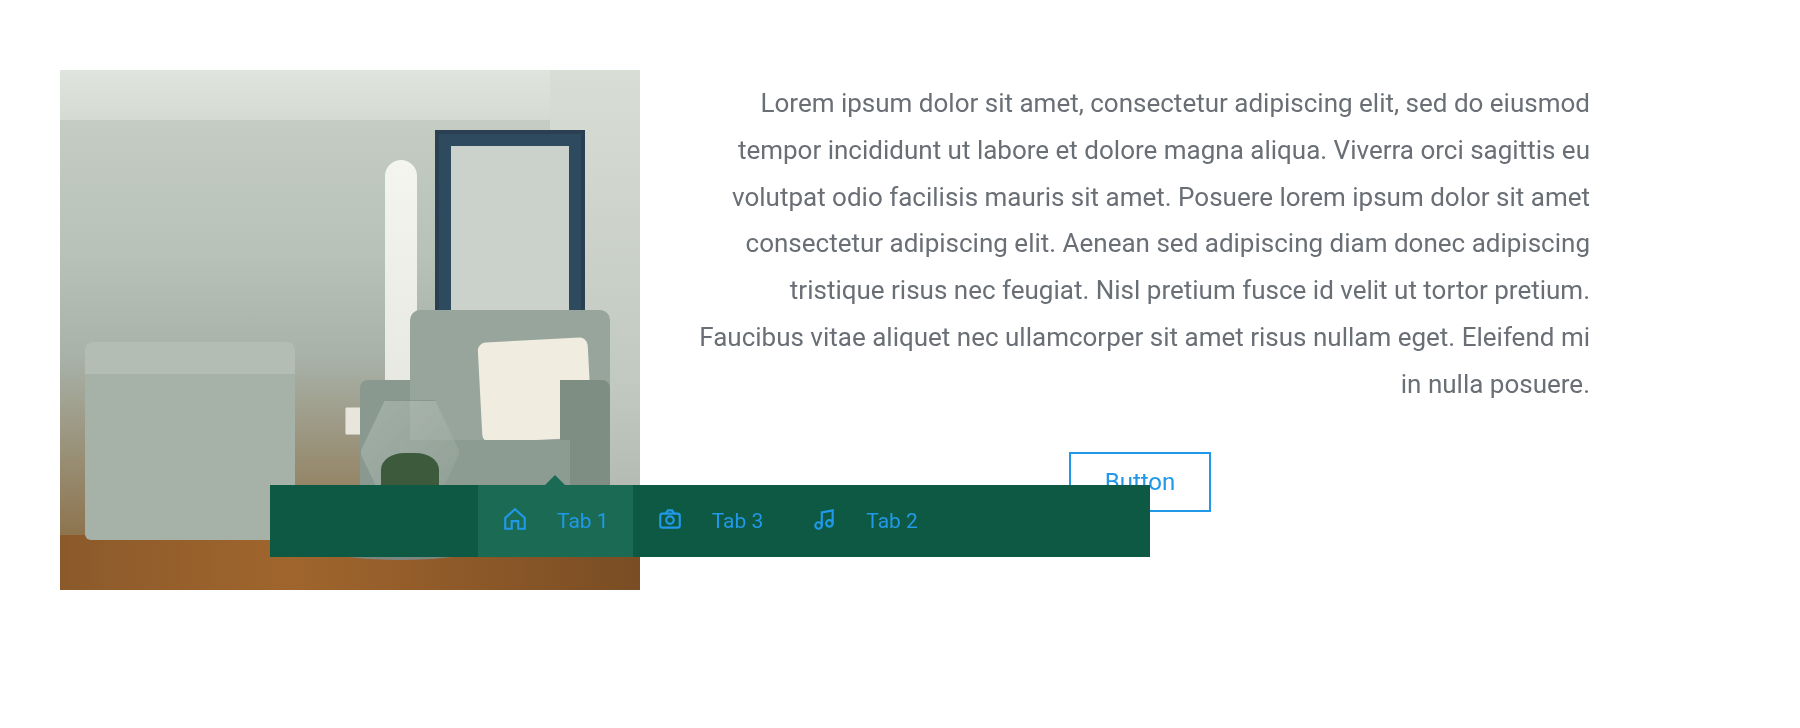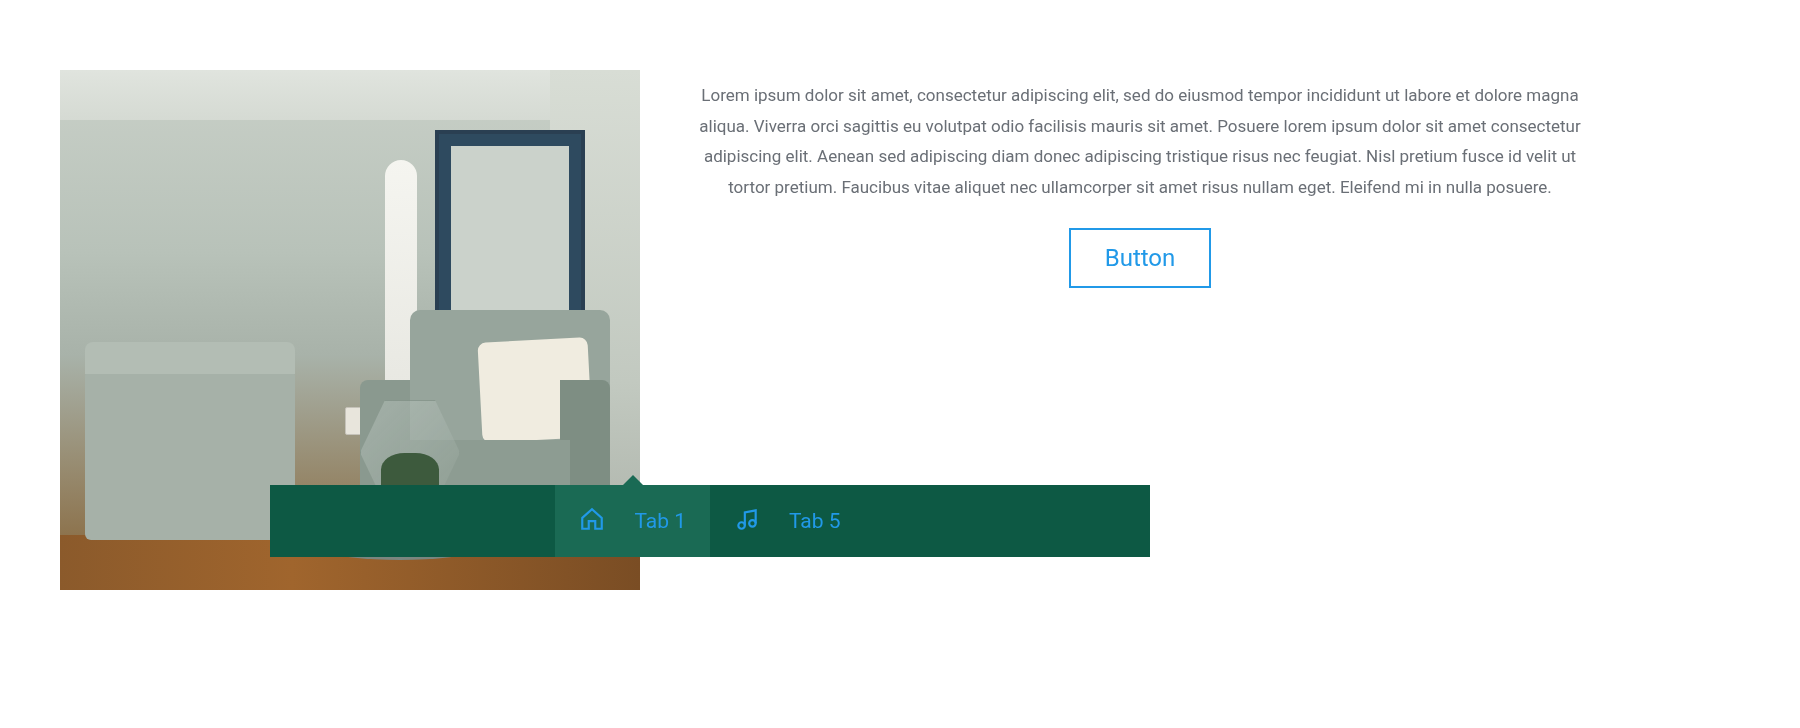--- a/index.html
+++ b/index.html
@@ -151,24 +151,24 @@
       border: 1px solid #c5c2b9;
       border-radius: 2px;
     }
     .content-panel {
       flex: 1;
       padding-top: 10px;
       max-width: 900px;
     }
     .body-text {
       color: #6a6f76;
-      font-size: 17px;
+      font-size: 26px;
       line-height: 1.8;
-      text-align: center;
-      margin-bottom: 26px;
+      text-align: right;
+      margin-bottom: 44px;
     }
     .cta-wrap {
       text-align: center;
     }
     .cta-button {
       display: inline-block;
       border: 2px solid #2199e8;
       color: #2199e8;
       background: #ffffff;
       font-size: 24px;
@@ -255,20 +255,30 @@
     <span>
       <svg viewBox="0 0 24 24">
           <path d="M3 11 L12 3 L21 11 V21 H15 V14 H9 V21 H3 Z"></path>
         </svg>
     </span>
     <span>Tab 1</span>
   </div>
   <div class="tab">
     <span>
       <svg viewBox="0 0 24 24">
+          <rect x="3" y="7" width="18" height="13" rx="2"></rect>
+          <path d="M8 7 L10 4 H14 L16 7"></path>
+          <circle cx="12" cy="13" r="3.5"></circle>
+        </svg>
+    </span>
+    <span>Tab 3</span>
+  </div>
+  <div class="tab">
+    <span>
+      <svg viewBox="0 0 24 24">
           <circle cx="7" cy="18" r="3"></circle>
           <circle cx="17" cy="16" r="3"></circle>
           <path d="M10 18 V6 L20 4 V16"></path>
         </svg>
     </span>
-    <span>Tab 5</span>
+    <span>Tab 2</span>
   </div>
 </div>
 
 </body></html>

